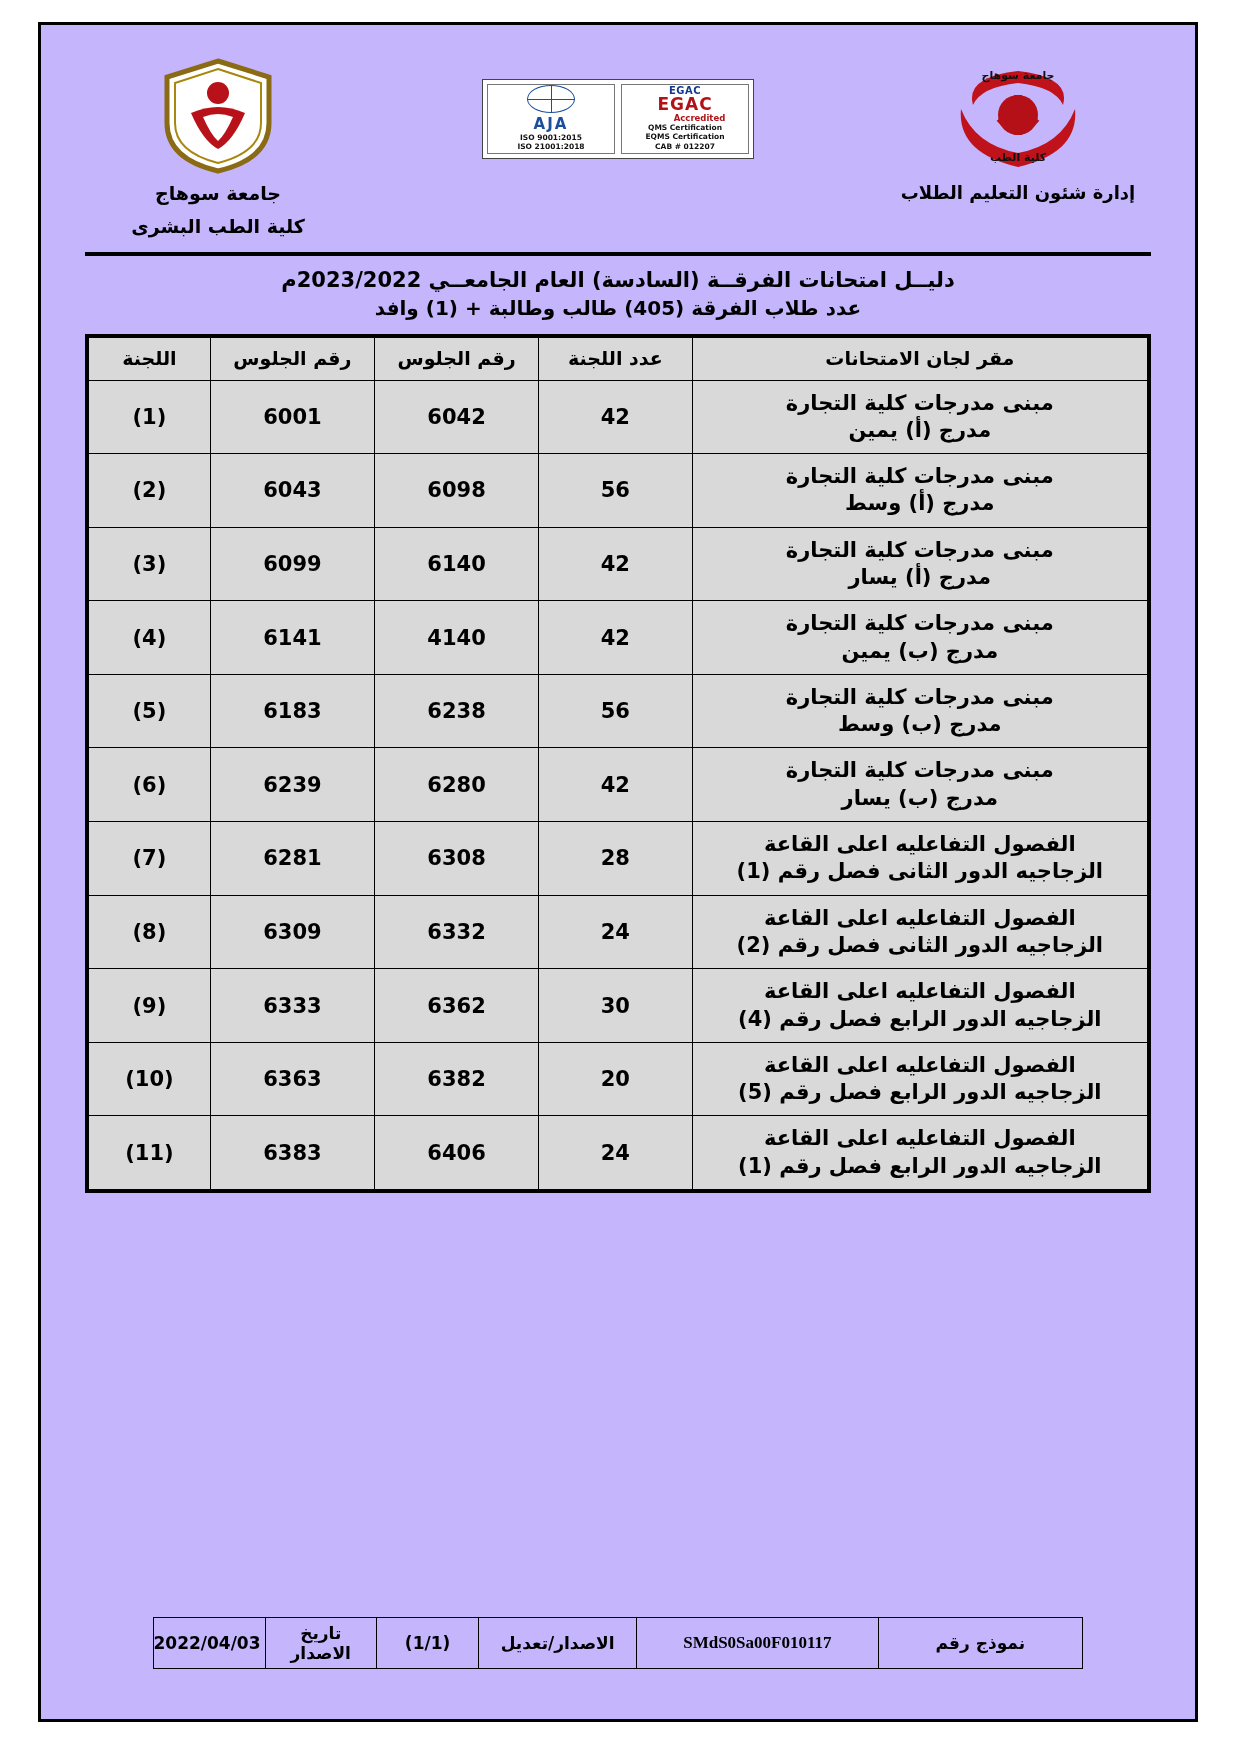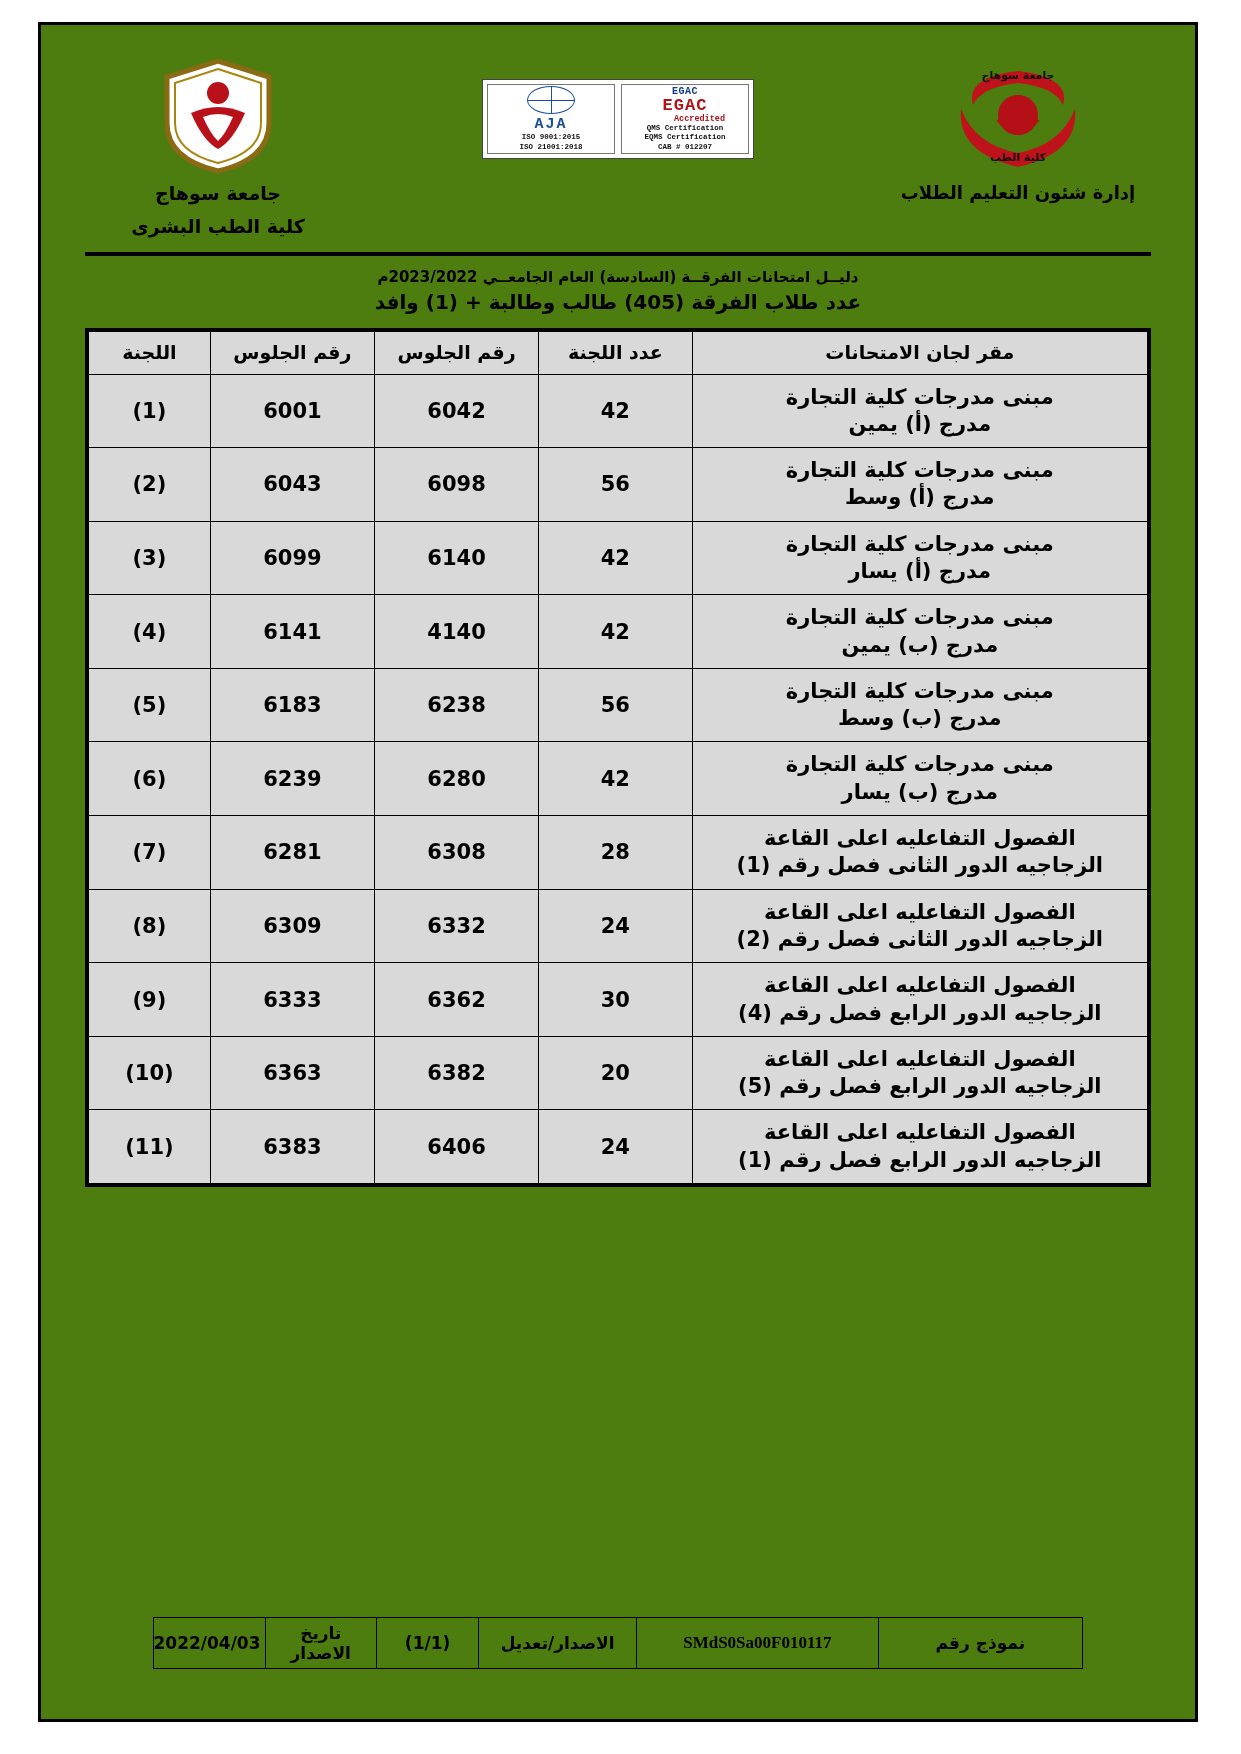--- a/index.html
+++ b/index.html
@@ -14,21 +14,21 @@
     position: relative;
   }
   .page {
     position: absolute;
     top: 22px;
     left: 38px;
     width: 1160px;
     height: 1700px;
     border: 3px solid #000;
     box-sizing: border-box;
-    background: #4d7c0f;
+    background: #c4b5fd;
   }
   .inner {
     position: absolute;
     top: 14px;
     left: 14px;
     right: 14px;
     bottom: 14px;
   }
 
   
@@ -79,23 +79,21 @@
     padding: 4px;
     background: #fff;
   }
   .cert {
     width: 126px;
     height: 68px;
     border: 1px solid #777;
     display: flex;
     flex-direction: column;
     align-items: center;
-    justify-content: center;
     background: #fff;
-    font-family: Liberation Mono, monospace;
   }
   .cert .c-top {
     font-size: 10px;
     font-weight: bold;
     color: #123a8f;
     letter-spacing: 0.5px;
   }
   .cert .c-big {
     font-size: 17px;
     font-weight: bold;
@@ -144,21 +142,21 @@
   }
 
   .hr-thick {
     margin: 10px 30px 0 30px;
     border-top: 4px solid #000;
   }
 
   
   .doc-title {
     text-align: center;
-    font-size: 15px;
+    font-size: 21px;
     font-weight: bold;
     margin-top: 12px;
     color: #000;
   }
   .doc-sub {
     text-align: center;
     font-size: 20px;
     font-weight: bold;
     margin-top: 4px;
     color: #000;

